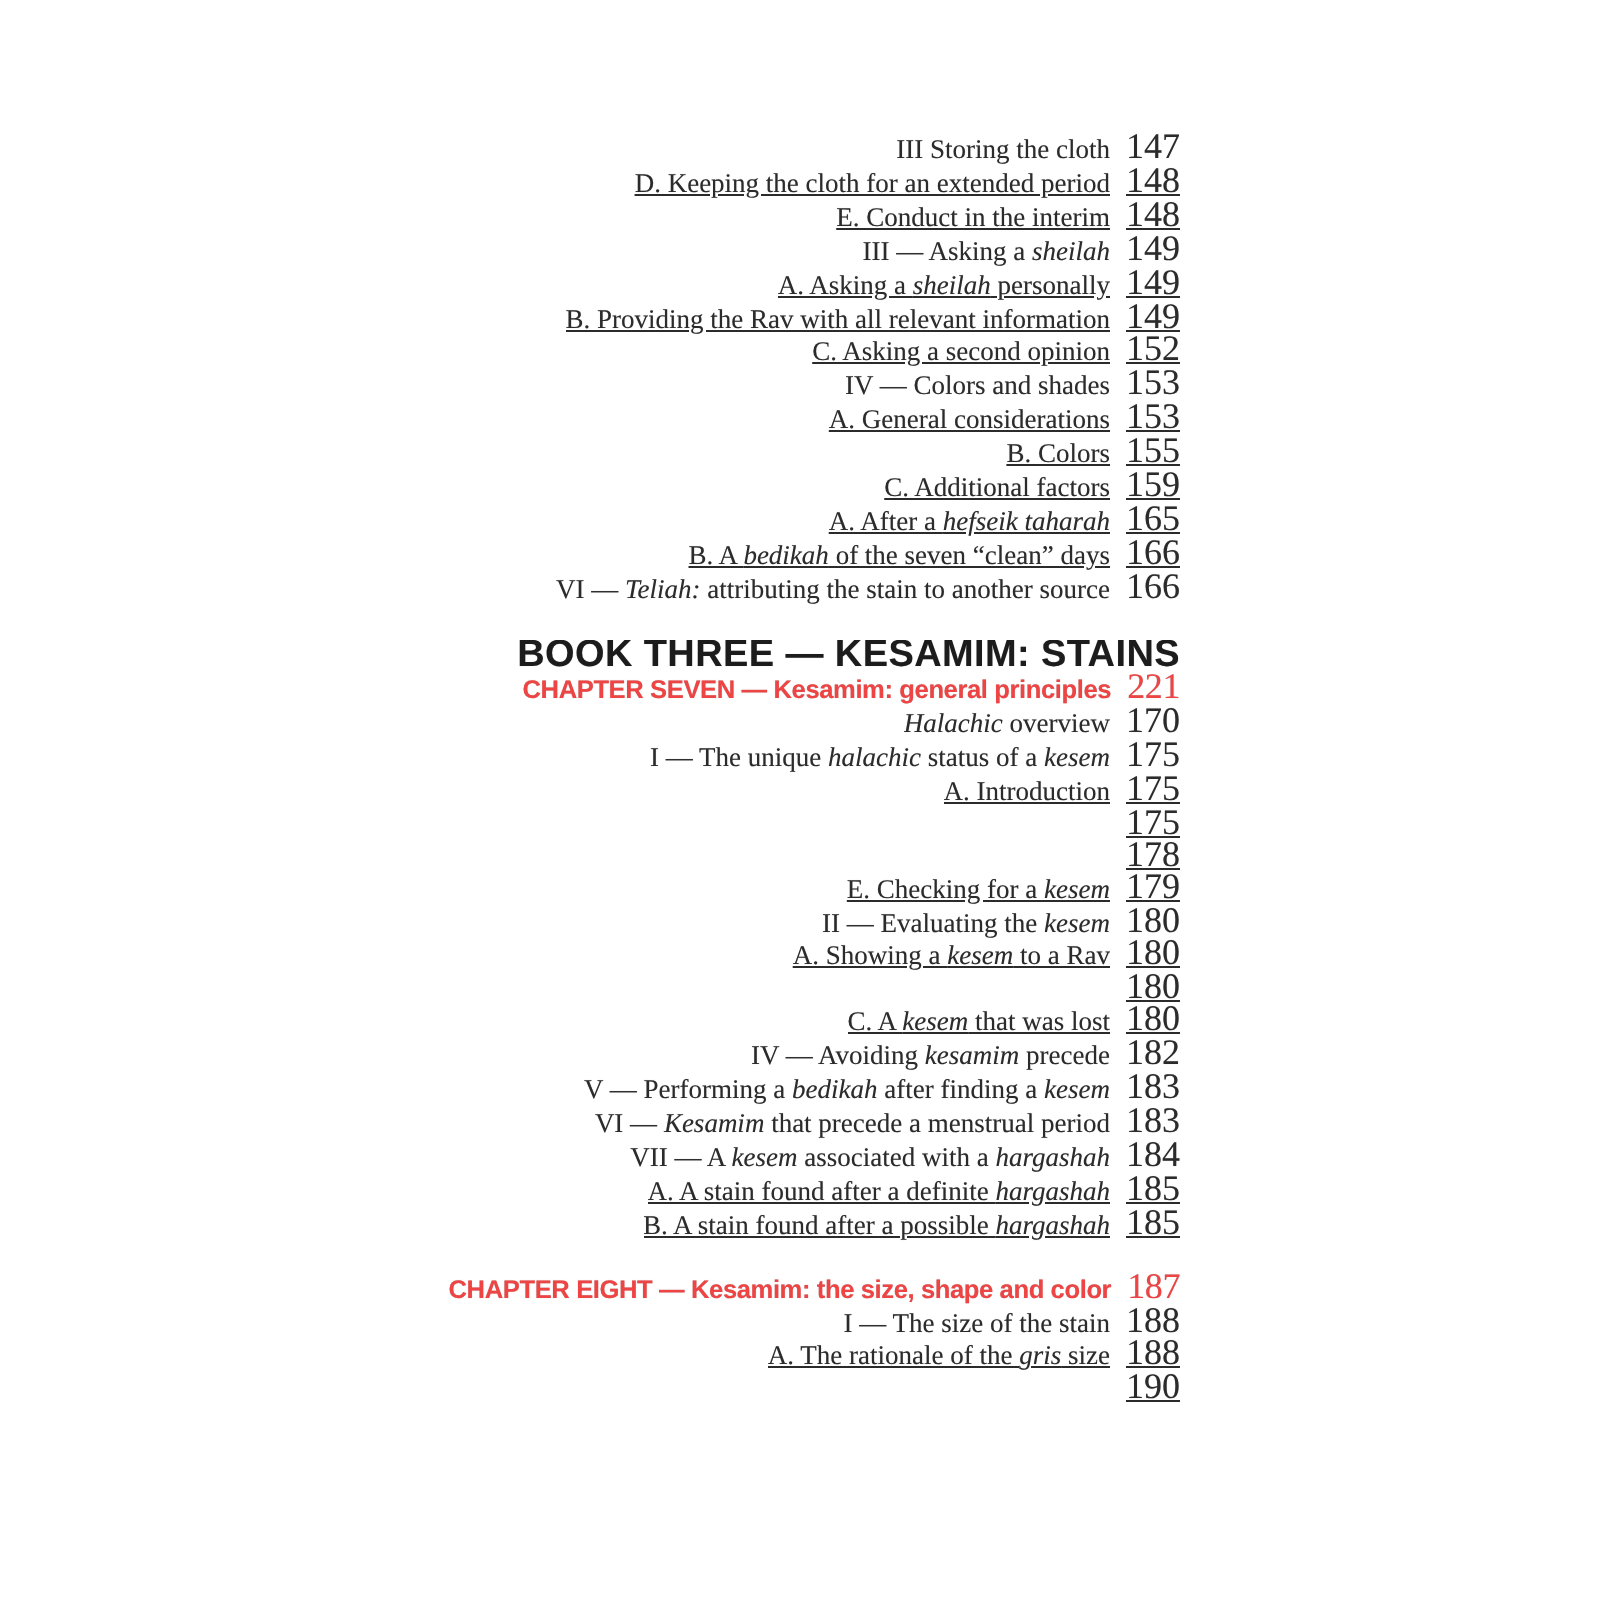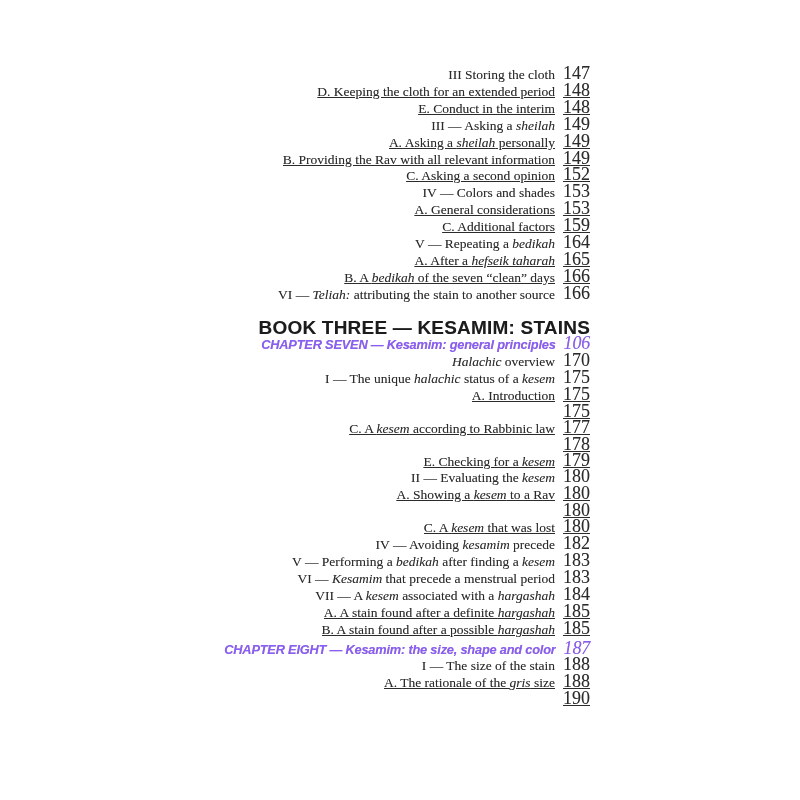--- a/index.html
+++ b/index.html
@@ -37,37 +37,36 @@
   .row .pg {
     flex: 0 0 auto;
     padding-left: 8px;
     text-align: right;
     font-size: 18px;
     font-family: "Liberation Serif", "DejaVu Serif", serif;
     font-weight: normal;
   }
   .ind-1 { padding-left: 38px; text-decoration: underline; }
   .gap-large { margin-top: 17px; }
-  .gap-medium { margin-top: 3px; }
+  .gap-medium { margin-top: 15px; }
   .row--book {
     font-family: "Liberation Sans", "DejaVu Sans", sans-serif;
     font-weight: bold;
     font-size: 19px;
     line-height: 16.5px;
     color: #1c1c1c;
     letter-spacing: 0.2px;
   }
   .row--chapter {
     font-family: "Liberation Sans", "DejaVu Sans", sans-serif;
     font-weight: bold;
     font-size: 12.8px;
     line-height: 15.9px;
-    color: #8b5cf6;
+    color: #ef4444;
     letter-spacing: -0.2px;
-    font-style: italic;
   }
   .it { font-style: italic; }
 </style>
 </head>
 <body>
 
 <div class="canvas">
   <div class="toc">
       <div class="row row--section">
     <span class="txt"><span>III Storing the cloth</span></span>
@@ -99,65 +98,61 @@
   </div>
       <div class="row row--section">
     <span class="txt"><span>IV — Colors and shades</span></span>
     <span class="pg">153</span>
   </div>
       <div class="row row--section ind-1">
     <span class="txt"><span>A. General considerations</span></span>
     <span class="pg">153</span>
   </div>
       <div class="row row--section ind-1">
+    <span class="txt"><span>B. Colors</span></span>
+    <span class="pg">155</span>
+  </div>
+      <div class="row row--section ind-1">
     <span class="txt"><span>C. Additional factors</span></span>
     <span class="pg">159</span>
-  </div>
-      <div class="row row--section">
-    <span class="txt"><span>V — Repeating a </span><span class="it">bedikah</span></span>
-    <span class="pg">164</span>
   </div>
       <div class="row row--section ind-1">
     <span class="txt"><span>A. After a </span><span class="it">hefseik taharah</span></span>
     <span class="pg">165</span>
   </div>
       <div class="row row--section ind-1">
     <span class="txt"><span>B. A </span><span class="it">bedikah</span><span> of the seven “clean” days</span></span>
     <span class="pg">166</span>
   </div>
       <div class="row row--section">
     <span class="txt"><span>VI — </span><span class="it">Teliah:</span><span> attributing the stain to another source</span></span>
     <span class="pg">166</span>
   </div>
       <div class="row row--book gap-large">
     <span class="txt"><span>BOOK THREE — KESAMIM: STAINS</span></span>
 
   </div>
       <div class="row row--chapter">
     <span class="txt"><span>CHAPTER SEVEN — Kesamim: general principles</span></span>
-    <span class="pg">106</span>
+    <span class="pg">221</span>
   </div>
       <div class="row row--section">
     <span class="txt"><span class="it">Halachic</span><span> overview</span></span>
     <span class="pg">170</span>
   </div>
       <div class="row row--section">
     <span class="txt"><span>I — The unique </span><span class="it">halachic</span><span> status of a </span><span class="it">kesem</span></span>
     <span class="pg">175</span>
   </div>
       <div class="row row--section ind-1">
     <span class="txt"><span>A. Introduction</span></span>
     <span class="pg">175</span>
   </div>
       <div class="row row--section ind-1">
     <span class="pg">175</span>
-  </div>
-      <div class="row row--section ind-1">
-    <span class="txt"><span>C. A </span><span class="it">kesem</span><span> according to Rabbinic law</span></span>
-    <span class="pg">177</span>
   </div>
       <div class="row row--section ind-1">
     <span class="pg">178</span>
   </div>
       <div class="row row--section ind-1">
     <span class="txt"><span>E. Checking for a </span><span class="it">kesem</span></span>
     <span class="pg">179</span>
   </div>
       <div class="row row--section">
     <span class="txt"><span>II — Evaluating the </span><span class="it">kesem</span></span>

